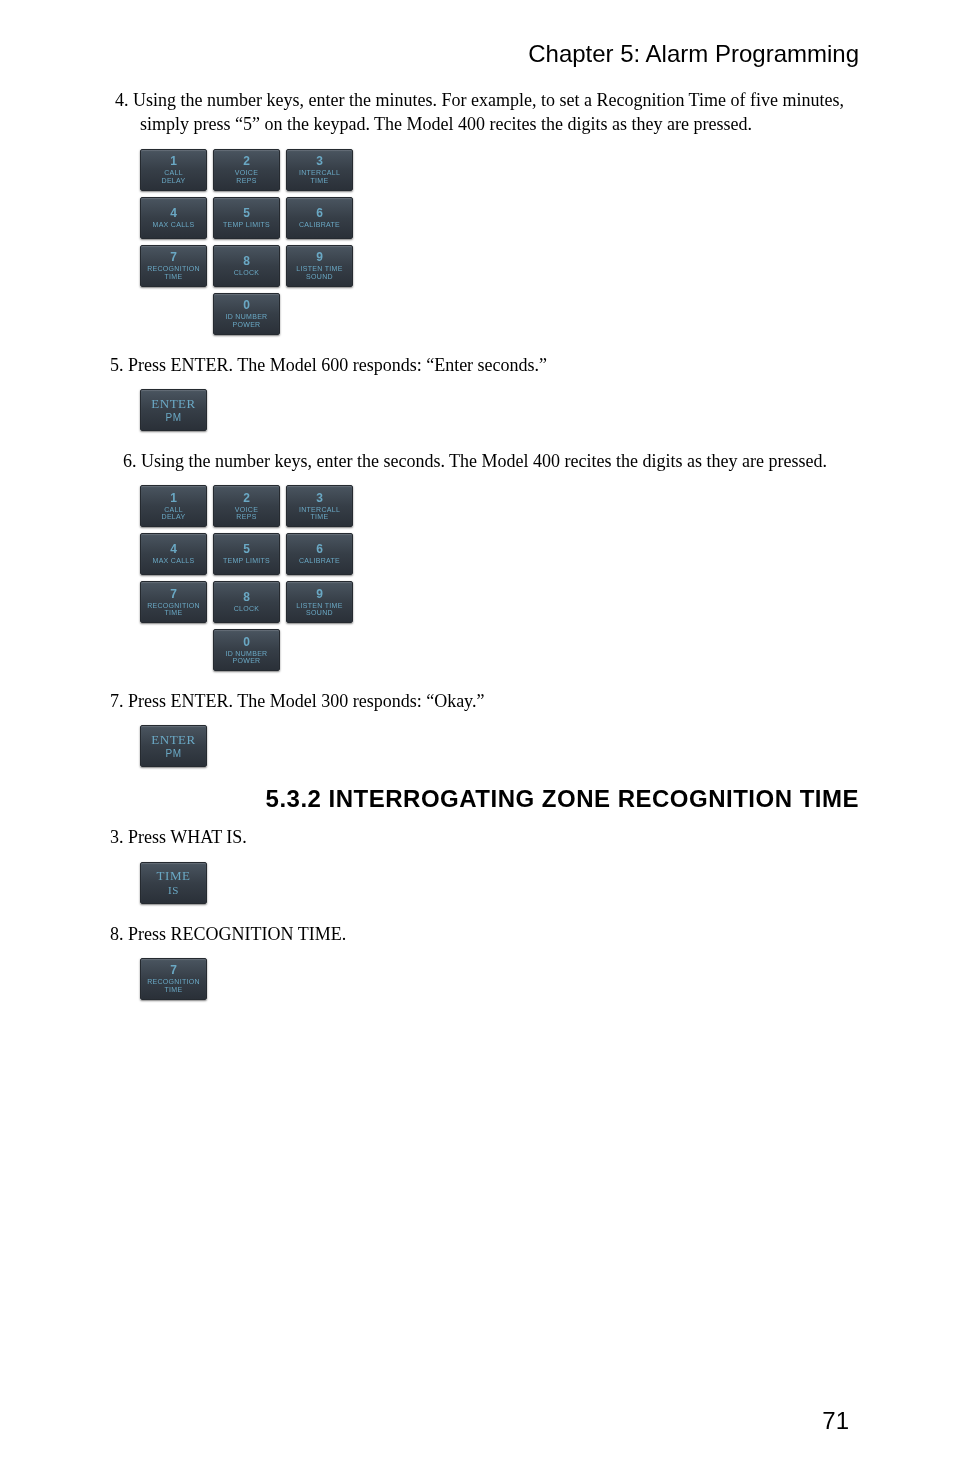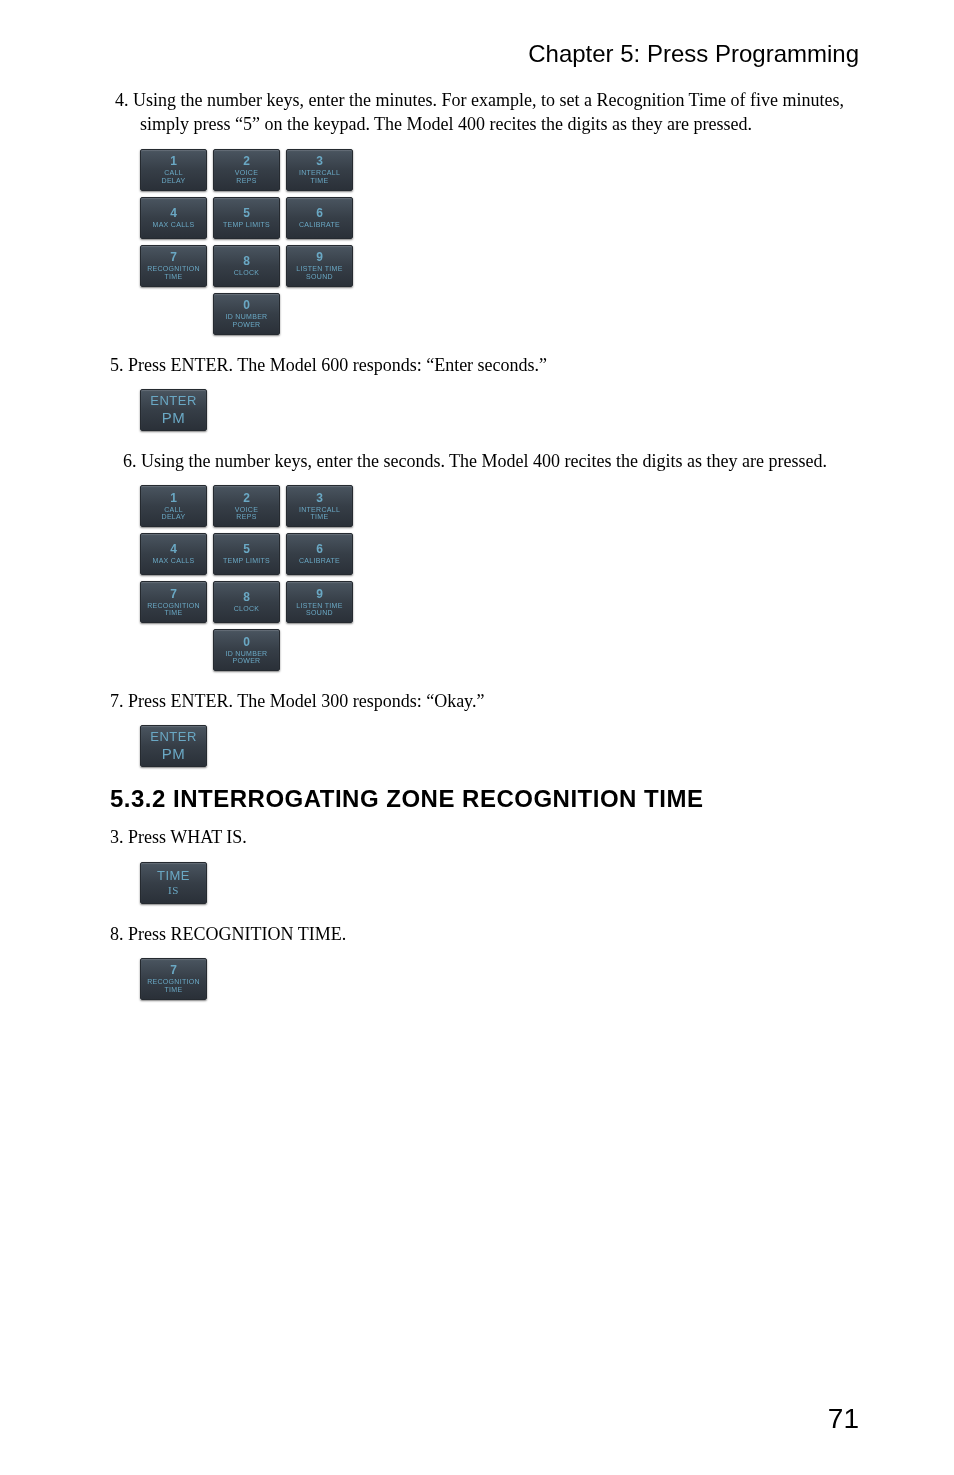--- a/index.html
+++ b/index.html
@@ -66,50 +66,52 @@
   .single-key {
     margin: 12px 0 18px 30px;
   }
   .key.enter .key-top-label,
   .key.whatis .key-top-label {
     color: #6aa8c4;
     font-size: 13px;
     font-weight: normal;
     letter-spacing: 0.5px;
     line-height: 1;
+    font-family: Liberation Serif, serif;
   }
   .key.enter .key-bot-label,
   .key.whatis .key-bot-label {
     color: #6aa8c4;
-    font-size: 15px;
+    font-size: 10px;
     margin-top: 2px;
     letter-spacing: 0.5px;
   }
   .key.rec-time {
     width: 67px;
   }
   .section-heading {
     font-family: 'Futura', 'Arial Black', Arial, sans-serif;
     font-weight: 900;
     font-size: 24px;
     letter-spacing: 0.5px;
     margin: 15px 0 12px 0;
+    text-align: right;
   }
   .page-num {
     position: absolute;
     bottom: 40px;
-    right: 95px;
+    right: 105px;
     font-family: 'Futura', 'Trebuchet MS', Arial, sans-serif;
-    font-size: 28px;
+    font-size: 24px;
   }
 </style>
 </head>
 <body>
 
-<div class="chapter-header">Chapter 5: Press Programming</div>
+<div class="chapter-header">Chapter 5: Alarm Programming</div>
 
 <p class="body-text" style="text-indent:-25px; padding-left:30px; margin-left:0;">4. Using the number keys, enter the minutes. For example, to set a Recognition Time of five minutes, simply press “5” on the keypad. The Model 400 recites the digits as they are pressed.</p>
 
 <div class="keypad">
   <div class="keypad-row">
     <div class="key">
         <div class="key-num">1</div>
         <div class="key-label key-label-2line">CALL
 DELAY</div>
       </div>

